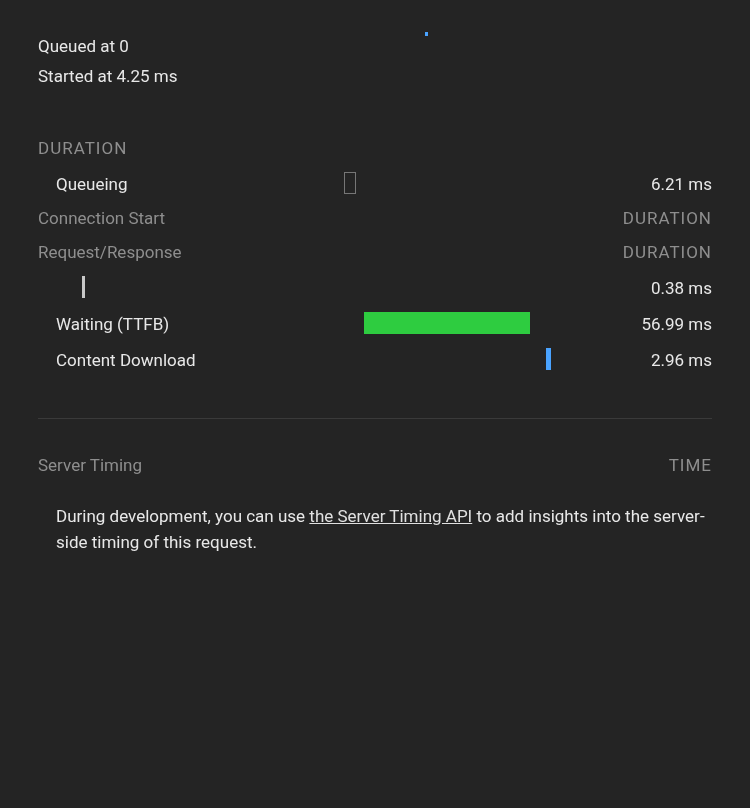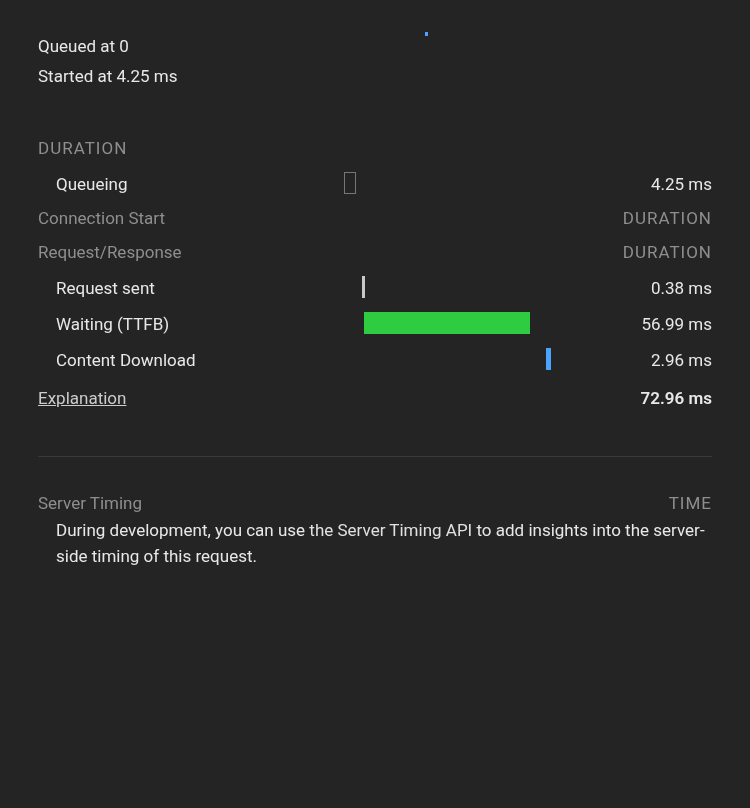--- a/index.html
+++ b/index.html
@@ -141,32 +141,33 @@
       border-top: 1px solid #3a3a3a;
       margin: 48px 0 36px 0;
     }
 
     .server-timing-header {
       display: flex;
       justify-content: space-between;
       align-items: baseline;
       color: #8e8e8e;
       font-size: 17px;
-      margin-bottom: 4px;
+      margin-bottom: 28px;
     }
 
     .server-timing-text {
       color: #e8e8e8;
       padding-left: 18px;
       line-height: 1.55;
       font-size: 17px;
     }
 
     .inline-link {
       color: #e0e0e0;
+      text-decoration: underline;
       cursor: pointer;
     }
 
     .top-marker {
       position: absolute;
       top: 0;
       left: 387px;
       width: 3px;
       height: 4px;
       background: #4aa3ff;
@@ -189,38 +190,37 @@
 
   <div class="section">
     <div class="section-header">
       <span class="duration-label">DURATION</span>
     </div>
     <div class="row">
       <div class="row-label">Queueing</div>
       <div class="row-bar-area">
         <div class="bar queueing"></div>
       </div>
-      <div class="row-value">4.25 ms</div>
+      <div class="row-value">6.21 ms</div>
     </div>
   </div>
 
   <div class="section">
     <div class="section-header">
       <span class="section-title">Connection Start</span>
       <span class="duration-label">DURATION</span>
     </div>
   </div>
 
   <div class="section">
     <div class="section-header">
       <span class="section-title">Request/Response</span>
       <span class="duration-label">DURATION</span>
     </div>
     <div class="row">
-      <div class="row-label">Request sent</div>
       <div class="row-bar-area">
         <div class="bar request-sent"></div>
       </div>
       <div class="row-value">0.38 ms</div>
     </div>
     <div class="row">
       <div class="row-label">Waiting (TTFB)</div>
       <div class="row-bar-area">
         <div class="bar waiting"></div>
       </div>
@@ -228,24 +228,20 @@
     </div>
     <div class="row">
       <div class="row-label">Content Download</div>
       <div class="row-bar-area">
         <div class="bar content-download"></div>
       </div>
       <div class="row-value">2.96 ms</div>
     </div>
   </div>
 
-  <div class="footer">
-    <span class="explanation-link">Explanation</span>
-    <span class="total-time">72.96 ms</span>
-  </div>
 
   <hr class="divider">
 
   <div class="server-timing-header">
     <span>Server Timing</span>
     <span class="duration-label">TIME</span>
   </div>
   <div class="server-timing-text">
     <span>During development, you can use </span><span class="inline-link">the Server Timing API</span><span> to add insights into the server-side timing of this request.</span>
   </div>

